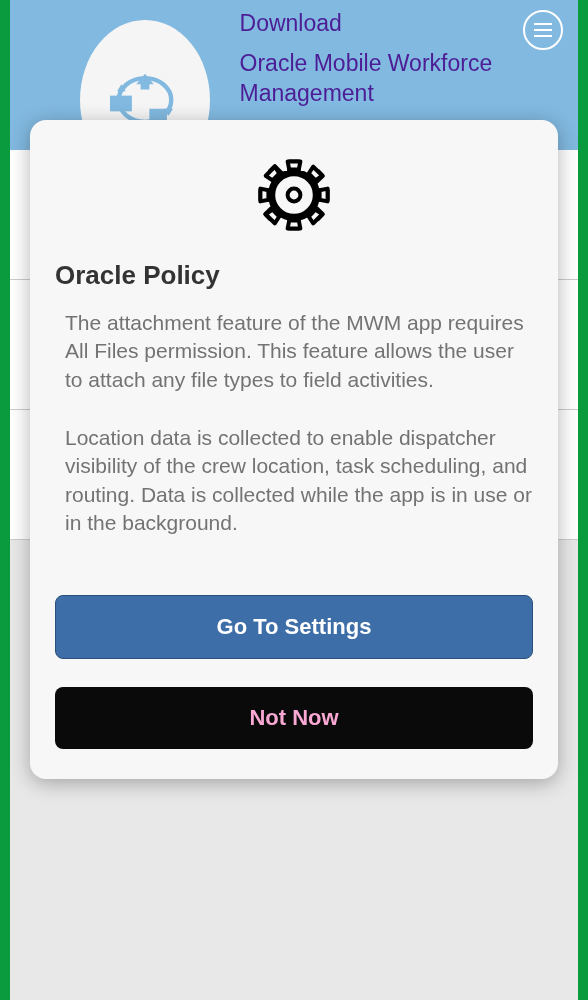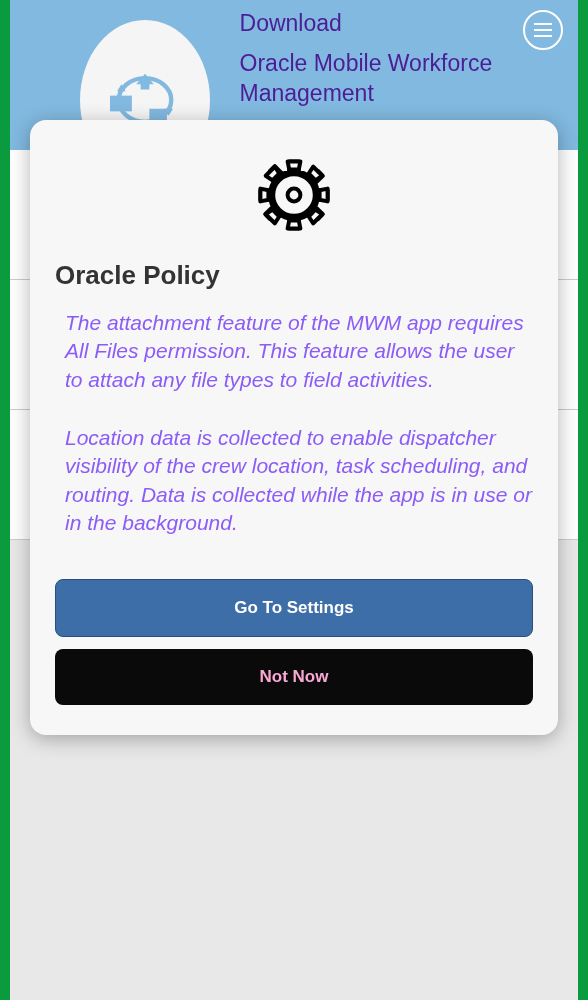--- a/index.html
+++ b/index.html
@@ -107,34 +107,33 @@
       margin-bottom: 18px;
     }
     .section-title {
       font-size: 22px;
       font-weight: bold;
       color: #2a2a2a;
       margin-bottom: 15px;
     }
     .section-body {
       font-size: 21px;
-      color: #8b5cf6;
+      color: #737373;
       line-height: 1.35;
       margin-bottom: 30px;
       padding-left: 10px;
-      font-style: italic;
     }
     .btn {
       width: 100%;
       padding: 18px 8px;
       border-radius: 8px;
-      font-size: 17px;
+      font-size: 22px;
       font-weight: bold;
       text-align: center;
-      margin-top: 12px;
+      margin-top: 28px;
       cursor: pointer;
       border: none;
     }
     .btn-primary {
       background: #3e6ea8;
       color: #ffffff;
       border: 1px solid #2a4f7a;
     }
     .btn-secondary {
       background: #0a0a0a;

